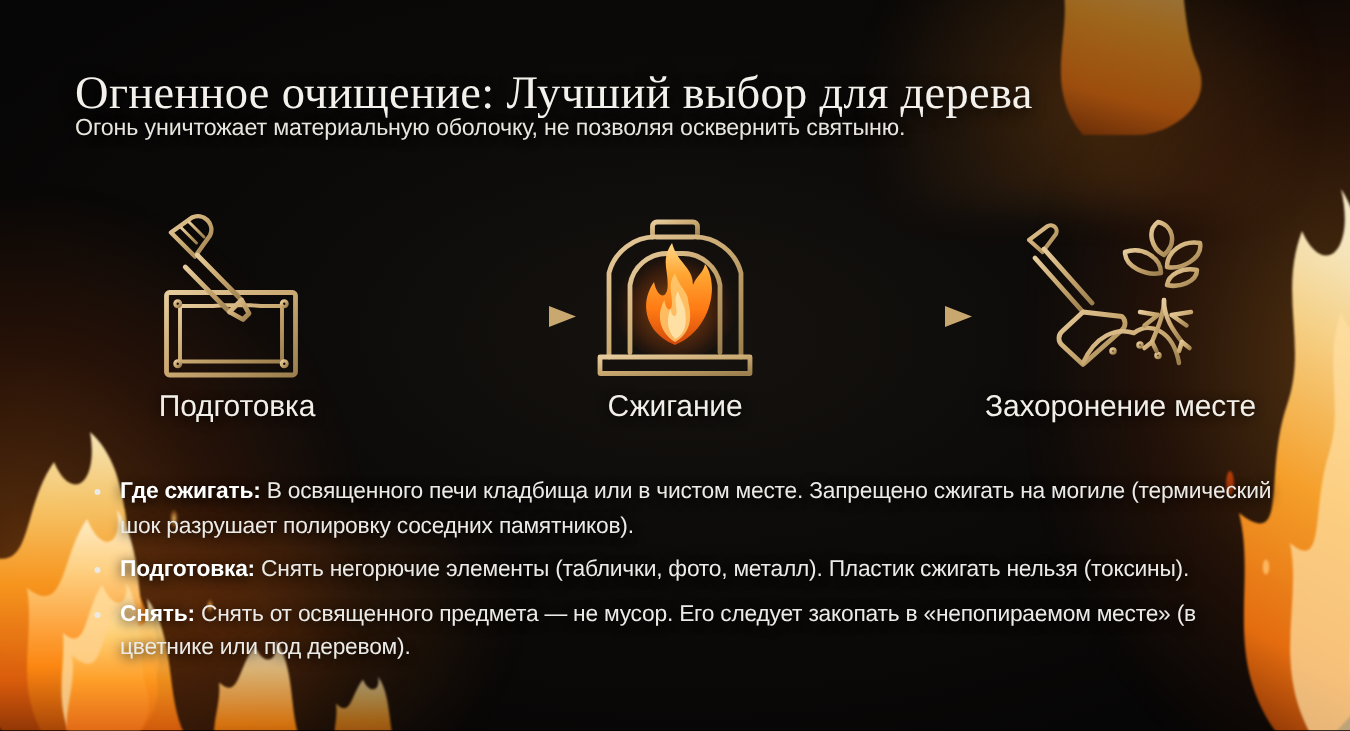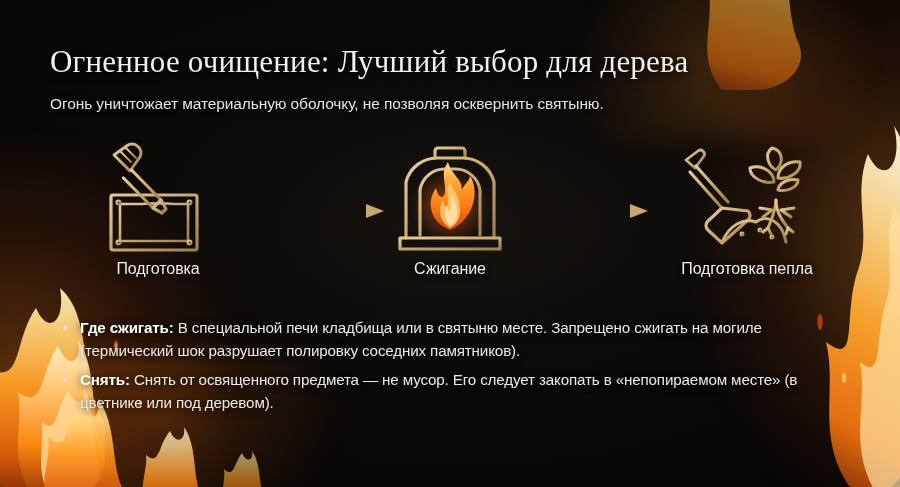--- a/index.html
+++ b/index.html
@@ -44,38 +44,38 @@
   
   .title{
     position:absolute;left:50px;top:43px;
     font-family:"Liberation Serif", serif;
     font-size:31px;line-height:38px;
     color:#f4f1ec;letter-spacing:.2px;
     text-shadow:0 2px 10px rgba(0,0,0,.9);
     white-space:nowrap;
   }
   .subtitle{
-    position:absolute;left:50px;top:93px;
+    position:absolute;left:50px;top:75px;
     font-size:15.5px;line-height:22px;
     color:#e8e4de;letter-spacing:-.1px;
     text-shadow:0 1px 7px rgba(0,0,0,.9);
     white-space:nowrap;
   }
 
   
   .steps{
     position:absolute;left:50px;top:138px;width:800px;height:165px;
   }
   .step{
     position:absolute;top:0;width:180px;height:165px;
     display:flex;flex-direction:column;align-items:center;
   }
   .step-icon{height:122px;display:flex;align-items:center;justify-content:center;}
   .step-label{
-    font-size:16px;color:#f2efe9;letter-spacing:-.1px;
+    font-size:20px;color:#f2efe9;letter-spacing:-.1px;
     text-shadow:0 1px 7px rgba(0,0,0,.9);white-space:nowrap;
   }
   .arrow{position:absolute;top:62px;}
 
   
   .bullets{
     position:absolute;left:58px;top:317px;width:800px;
   }
   .bullet{
     position:relative;
@@ -305,26 +305,29 @@
             <path d="M96 90 l-5 4 m5 -4 l3 6"></path>
             <path d="M116 90 l5 4 m-5 -4 l-2 6"></path>
 
             <path d="M104 32 C 96 28, 92 16, 100 10 C 110 12, 113 24, 104 32 Z"></path>
             <path d="M102 44 C 92 46, 78 40, 78 30 C 90 26, 102 34, 102 44 Z"></path>
             <path d="M106 40 C 116 42, 130 34, 128 24 C 116 22, 106 30, 106 40 Z"></path>
             <path d="M106 52 C 114 54, 126 50, 126 42 C 116 40, 107 45, 106 52 Z"></path>
           </g>
         </svg>
       </div>
-      <div class="step-label">Подготовка пепла</div>
+      <div class="step-label">Захоронение месте</div>
     </div>
   </div>
 
   <div class="bullets">
     <div class="bullet">
-      <b>Где сжигать:</b><span> В специальной печи кладбища или в святыню месте. Запрещено сжигать на могиле (термический шок разрушает полировку соседних памятников).</span>
+      <b>Где сжигать:</b><span> В освященного печи кладбища или в чистом месте. Запрещено сжигать на могиле (термический шок разрушает полировку соседних памятников).</span>
+    </div>
+    <div class="bullet">
+      <b>Подготовка:</b><span> Снять негорючие элементы (таблички, фото, металл). Пластик сжигать нельзя (токсины).</span>
     </div>
     <div class="bullet">
       <b>Снять:</b><span> Снять от освященного предмета — не мусор. Его следует закопать в «непопираемом месте» (в цветнике или под деревом).</span>
     </div>
   </div>
 
 </div>
 
 </body></html>

